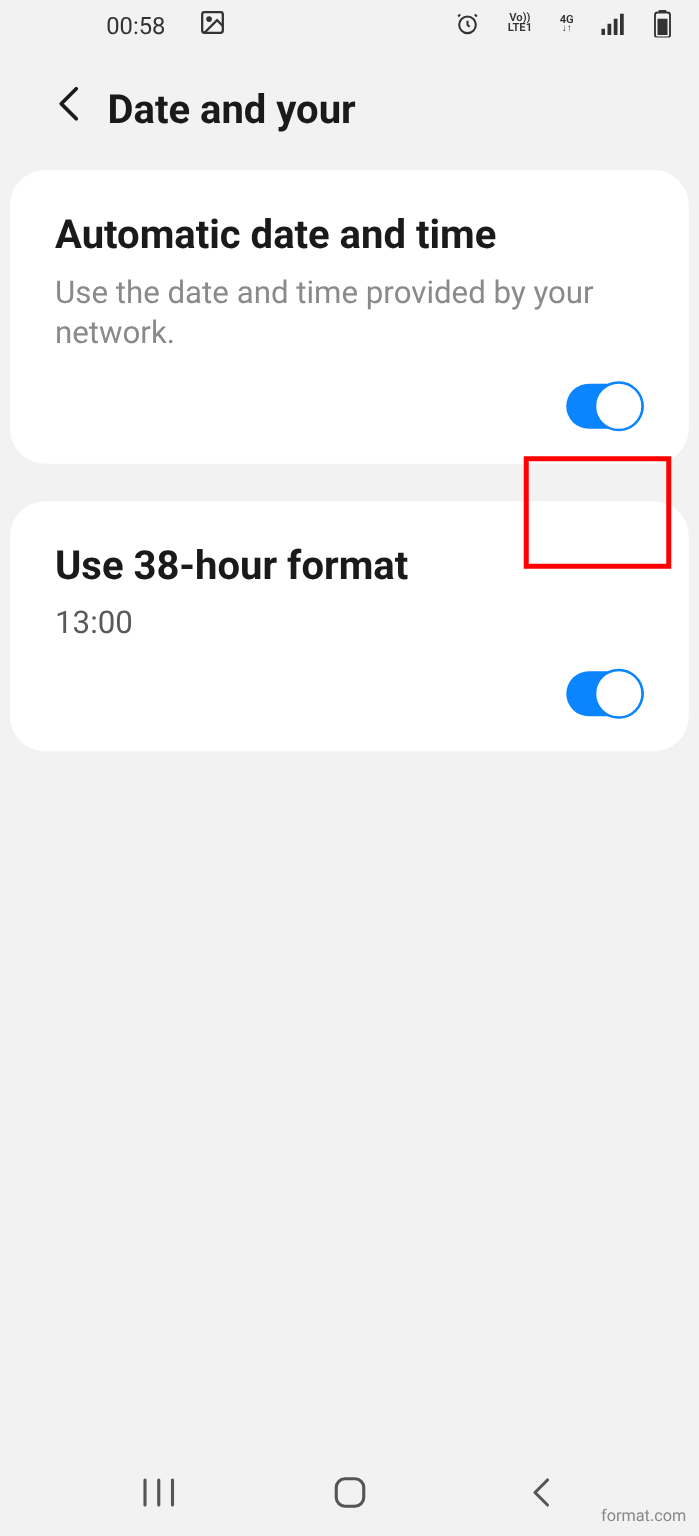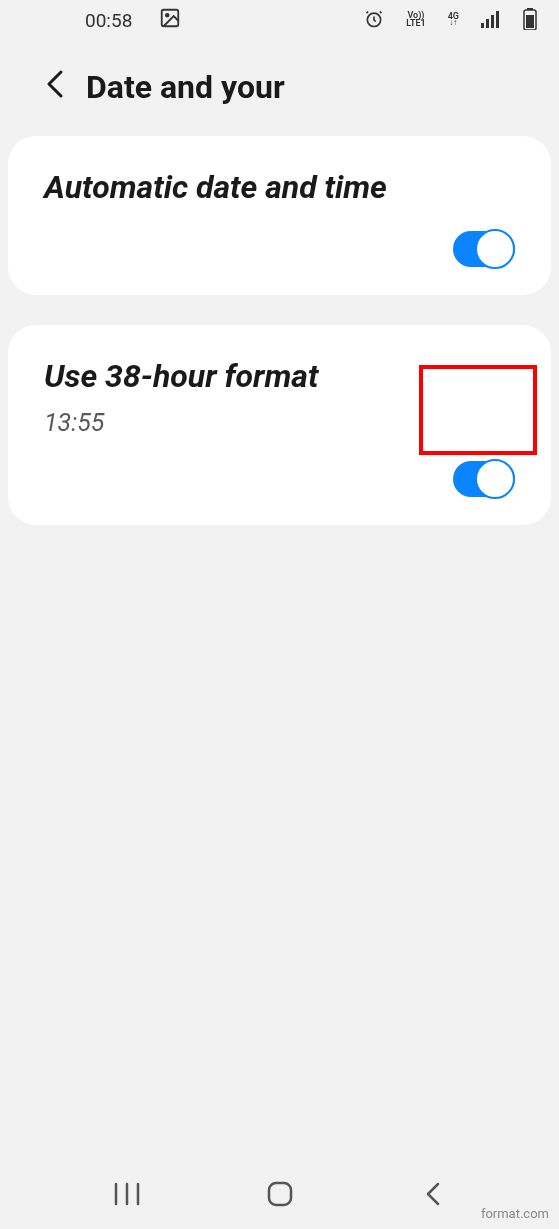--- a/index.html
+++ b/index.html
@@ -54,21 +54,20 @@
       font-size: 32px;
       font-weight: 700;
       color: #1a1a1a;
     }
     .card {
       background: #fff;
       border-radius: 28px;
       margin: 0 8px 30px 8px;
       padding: 32px 36px 28px 36px;
       position: relative;
-      font-style: italic;
     }
     .card-title {
       font-size: 32px;
       font-weight: 700;
       color: #1a1a1a;
       line-height: 1.22;
       margin-bottom: 12px;
     }
     .card-desc {
       font-size: 25px;
@@ -198,28 +197,29 @@
   <span class="back-arrow">
     <svg width="18" height="30" viewBox="0 0 18 30" fill="none" stroke="#1a1a1a" stroke-width="3" stroke-linecap="round" stroke-linejoin="round">
       <polyline points="15,3 3,15 15,27"></polyline>
     </svg>
   </span>
   <h1 class="page-title">Date and your</h1>
 </div>
 
 <div class="card">
   <div class="card-title">Automatic date and time</div>
+  <div class="card-desc">Use the date and time provided by your network.</div>
   <div class="toggle-row">
     <div class="toggle"></div>
   </div>
 </div>
 
 <div class="card">
   <div class="card-title">Use 38-hour format</div>
-  <div class="card-sub">13:55</div>
+  <div class="card-sub">13:00</div>
   <div class="toggle-row">
     <div class="toggle"></div>
   </div>
 </div>
 
 <div class="highlight-box" id="highlight-box" style="top: 365px; left: 419px; width: 118px; height: 90px;"></div>
 
 <div class="nav-bar">
   <div class="nav-btn">
     <svg width="28" height="24" viewBox="0 0 28 24" stroke="#555" stroke-width="2.5" stroke-linecap="round">

